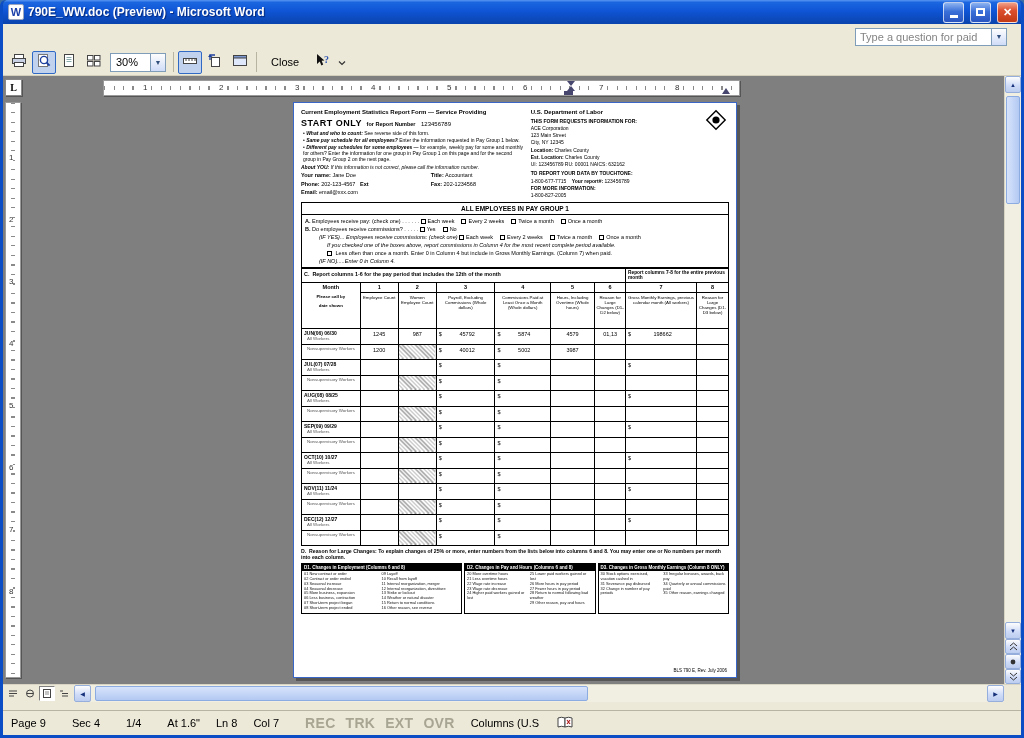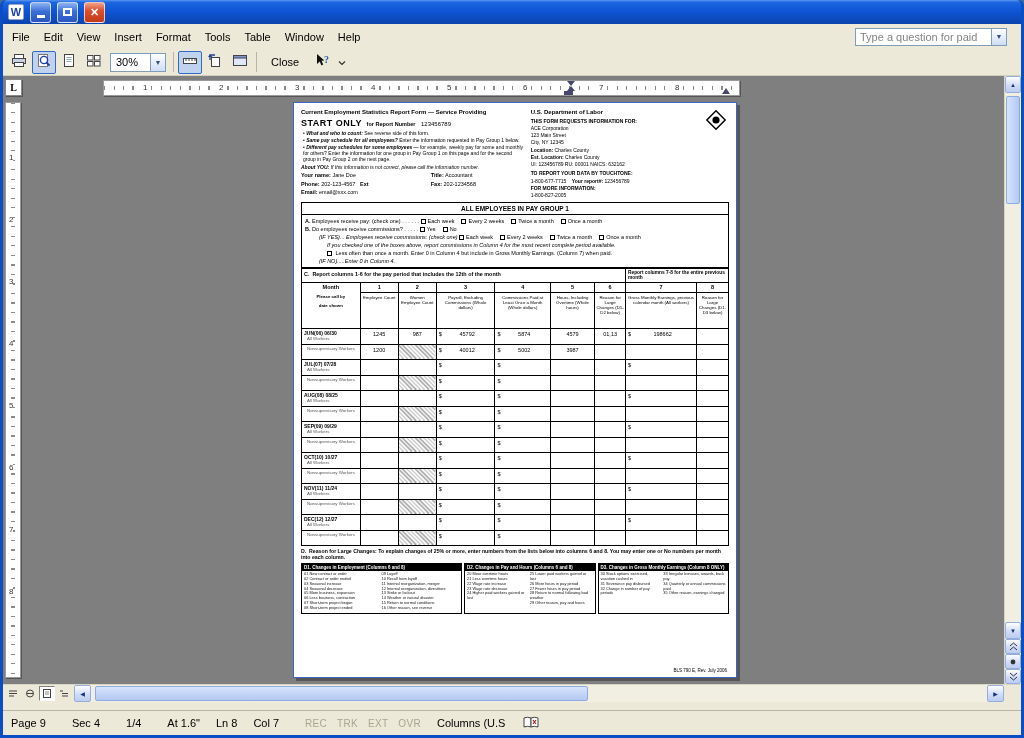--- a/index.html
+++ b/index.html
@@ -156,53 +156,43 @@
     background:linear-gradient(180deg,#d7e3fc,#b3c9f2); border:1px solid #8cabe0; border-radius:2px; }
   .corner { width:17px; background:#ece9d8; }
 
   .gapstrip { height:8px; flex:0 0 8px; background:#ece9d8; }
 
   
   .statusbar { height:25px; flex:0 0 25px; background:#ece9d8; border-top:1px solid #b8b4a2;
     display:flex; align-items:center; font-size:11px; padding:0 8px; color:#000; }
   .st { margin-right:26px; white-space:nowrap; }
   .st.tight { margin-right:16px; }
-  .mode { color:#a8a593; margin-right:10px; font-size:10px; letter-spacing:.3px; }
+  .mode { color:#a8a593; margin-right:10px; font-size:14px; letter-spacing:.3px;font-weight:bold; }
   .lang { margin-left:6px; margin-right:18px; }
 </style>
 </head>
 <body>
 
 <div class="window">
 
   <div class="titlebar">
     <div class="word-icon">W</div>
+    <div class="title-text">790E_WW.doc (Preview) - Microsoft Word</div>
     <div class="tb-btn">
         <span class="glyph-min"></span>
       </div>
     <div class="tb-btn">
         <span class="glyph-max"></span>
       </div>
     <div class="tb-btn close">
         <span>✕</span>
       </div>
   </div>
 
   <div class="menubar">
-    <span id="menu-items" style="display:flex;">
-        <span class="menu-item">File</span>
-        <span class="menu-item">Edit</span>
-        <span class="menu-item">View</span>
-        <span class="menu-item">Insert</span>
-        <span class="menu-item">Format</span>
-        <span class="menu-item">Tools</span>
-        <span class="menu-item">Table</span>
-        <span class="menu-item">Window</span>
-        <span class="menu-item">Help</span>
-      </span>
     <div class="ask-box">
       <span>Type a question for paid</span>
       <span class="arrow">▼</span>
     </div>
   </div>
 
   <div class="toolbar" id="toolbar">
       <div class="tbtn">
         <span><svg width="16" height="15">
             <rect x="3.5" y="1.5" width="9" height="4" fill="#fff" stroke="#444"></rect>

